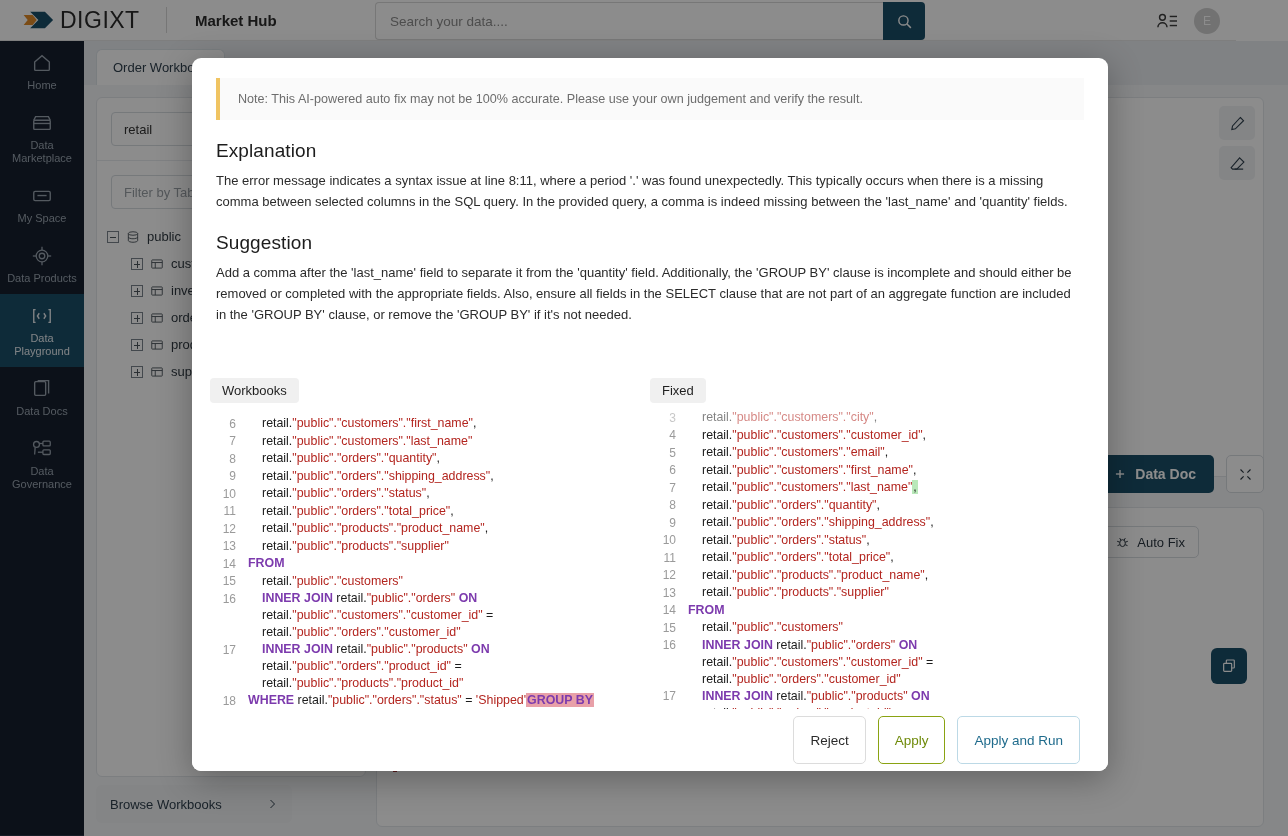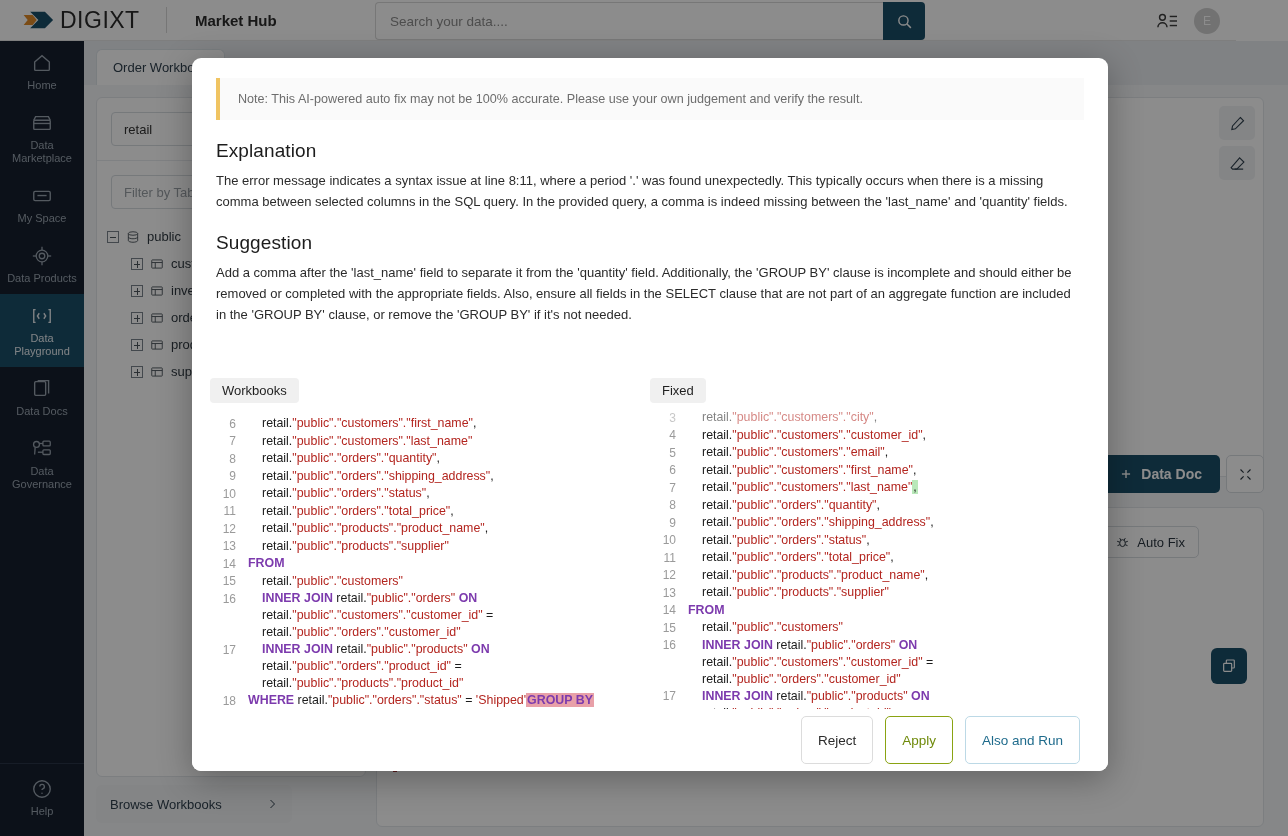--- a/index.html
+++ b/index.html
@@ -124,21 +124,21 @@
   }
   .tool-btn {
     width: 36px; height: 34px; background: #f1f3f5; border-radius: 5px;
     display: flex; align-items: center; justify-content: center;
   }
   .ed-code {
     position: absolute; left: 16px; top: 300px; font-size: 12.5px;
     font-family: "Liberation Mono", monospace; color: #8c2f2f; white-space: nowrap;
   }
   .doc-row {
-    position: absolute; right: 24px; top: 414px; display: flex; align-items: center; gap: 6px;
+    position: absolute; right: 24px; top: 414px; display: flex; align-items: center; gap: 12px;
   }
   .btn-datadoc {
     background: #1b4f68; color: #fff; border-radius: 5px; height: 38px;
     display: flex; align-items: center; gap: 8px; padding: 0 18px; font-size: 14px; font-weight: 600;
   }
   .btn-expand {
     width: 38px; height: 38px; border: 1px solid #d7dce1; border-radius: 5px;
     display: flex; align-items: center; justify-content: center; background: #fff;
   }
   .panel-result {
@@ -324,28 +324,20 @@
         <circle cx="6" cy="7" r="3.2"></circle>
           <path d="M4.5 10.5 4 18"></path>
         <rect x="13" y="3.5" width="8" height="5" rx="1"></rect>
           <rect x="13" y="13" width="8" height="5" rx="1"></rect>
         <line x1="9.2" y1="6" x2="13" y2="6"></line>
           <line x1="7.5" y1="15.5" x2="13" y2="15.5"></line>
       </svg>
       <span class="nav-label">Data Governance</span>
     </div>
     <div class="nav-sep"></div>
-    <div class="nav-item nav-help">
-      <svg width="22" height="22" viewBox="0 0 24 24" fill="none" stroke="#9aa4b0" stroke-width="1.5">
-        <circle cx="12" cy="12" r="9"></circle>
-          <path d="M9.6 9.4a2.5 2.5 0 1 1 3.2 2.4c-.6.3-.8.8-.8 1.4"></path>
-          <circle cx="12" cy="16.6" r=".8" fill="#9aa4b0" stroke="none"></circle>
-      </svg>
-      <span class="nav-label">Help</span>
-    </div>
   </div>
 
   <div class="wb">
     <div class="wb-tabbar">
       <div class="wb-tab">Order Workbook</div>
     </div>
 
     <div class="panel-left">
       <div class="ddl">retail</div>
       <div class="lsep"></div>
@@ -637,15 +629,15 @@
             <span class="ln">18</span>
             <span class="code"><span class="t-kw">WHERE </span><span class="t-plain">retail.</span><span class="t-str">"public"."orders"."status"</span><span class="t-plain"> = </span><span class="t-lit">'Shipped'</span></span>
           </div>
         </div>
     </div>
   </div>
 
   <div class="footer">
     <div class="btn btn-reject">Reject</div>
     <div class="btn btn-apply">Apply</div>
-    <div class="btn btn-run">Also and Run</div>
+    <div class="btn btn-run">Apply and Run</div>
   </div>
 </div>
 
 </body></html>

